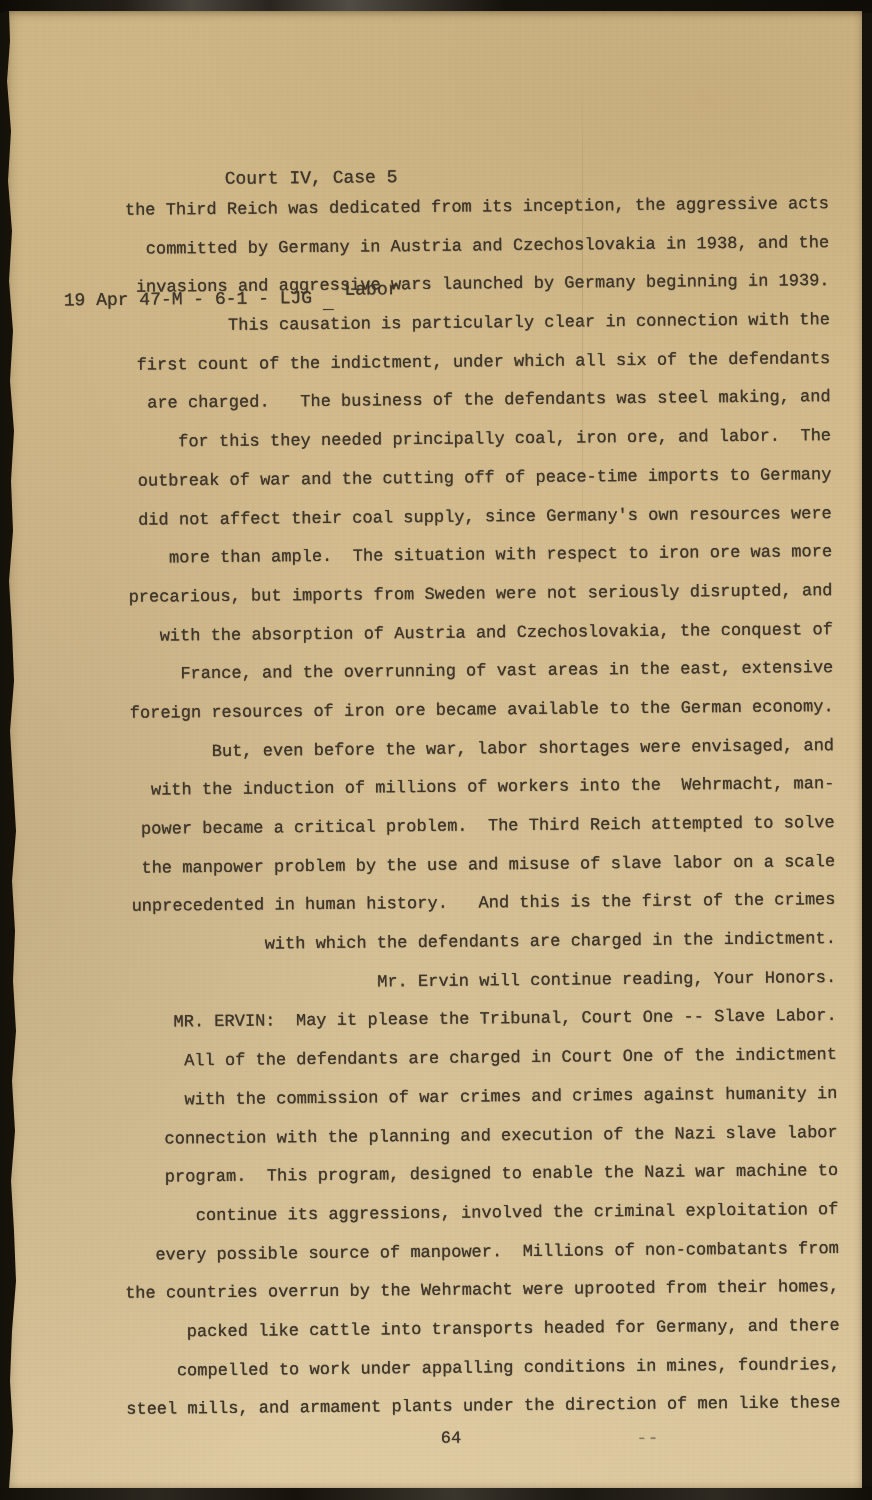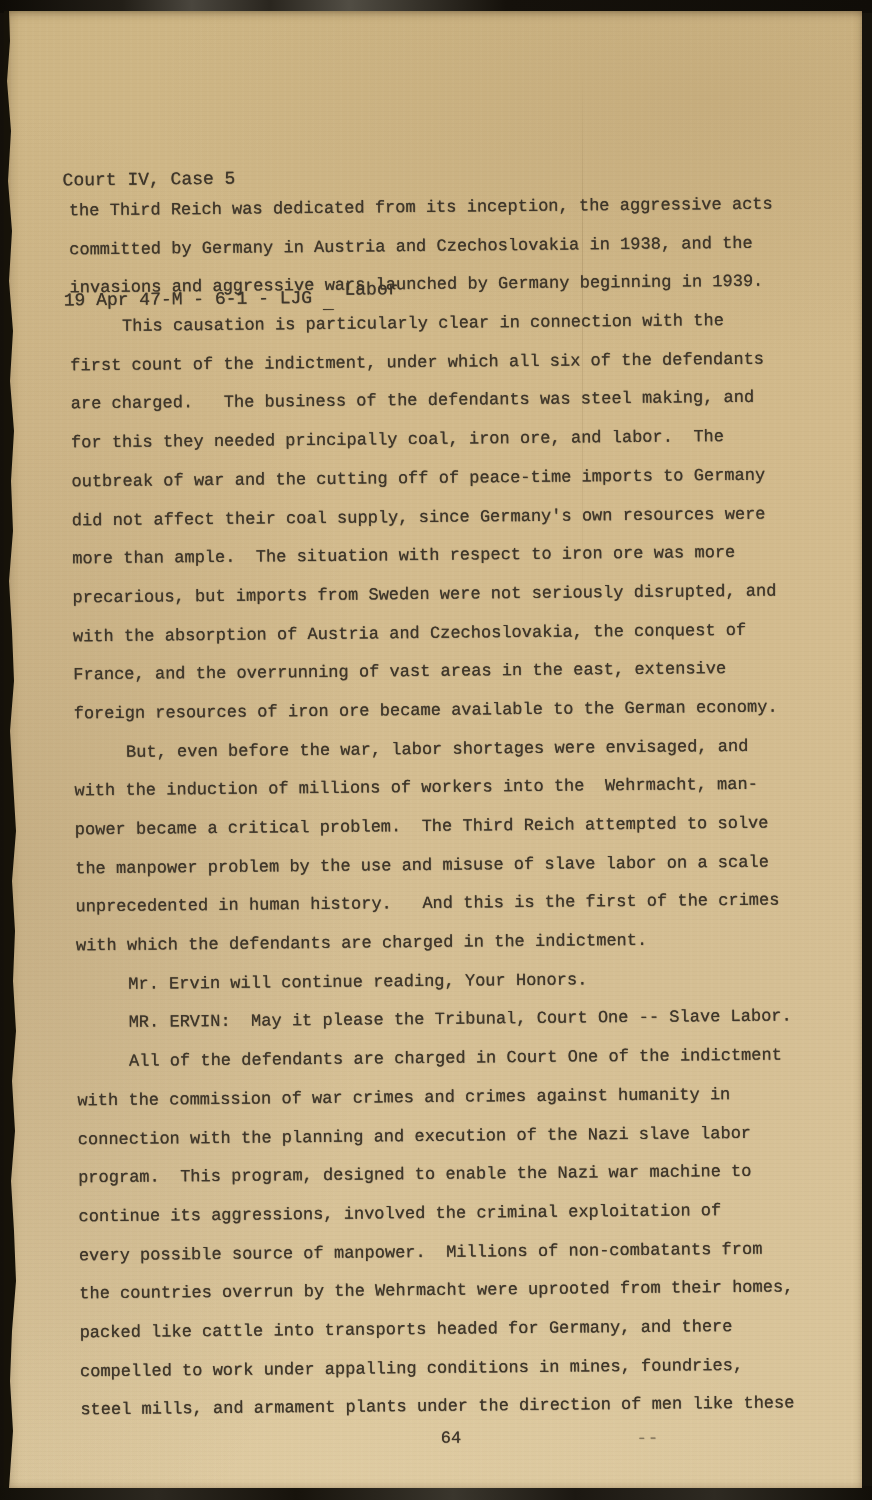--- a/index.html
+++ b/index.html
@@ -45,20 +45,21 @@
       radial-gradient(520px 1100px at 1% 58%, rgba(120,94,58,0.16), transparent 70%),
       radial-gradient(700px 300px at 40% 99%, rgba(255,240,205,0.10), transparent 70%),
       repeating-linear-gradient(0deg, rgba(92,70,40,0.028) 0px, rgba(92,70,40,0.028) 1px, transparent 1px, transparent 4px),
       repeating-linear-gradient(90deg, rgba(255,248,230,0.025) 0px, rgba(255,248,230,0.025) 2px, transparent 2px, transparent 7px),
       linear-gradient(180deg, #cdb584 0%, #d2ba8c 28%, #d5bf94 66%, #dbc79d 100%);
     box-shadow:
       inset 10px 0 14px -8px rgba(80,60,35,0.55),
       inset -6px 0 10px -7px rgba(80,60,35,0.45),
       inset 0 8px 10px -7px rgba(80,60,35,0.5),
       inset 0 -5px 8px -6px rgba(120,95,60,0.35);
+    text-align: right;
   }
   
   .torn-edge {
     position: absolute;
     left: 0; top: 0;
     width: 16px; height: 100%;
   }
 
   .content {
     position: absolute;

